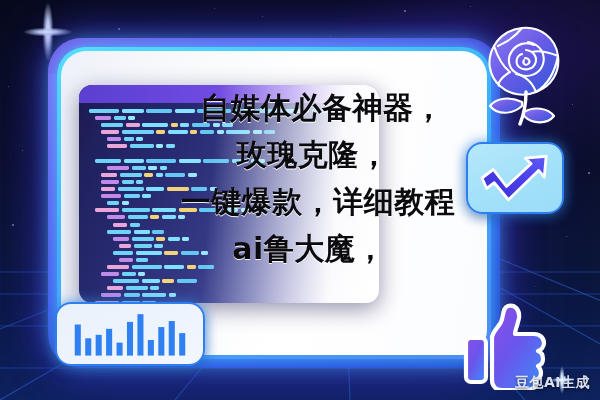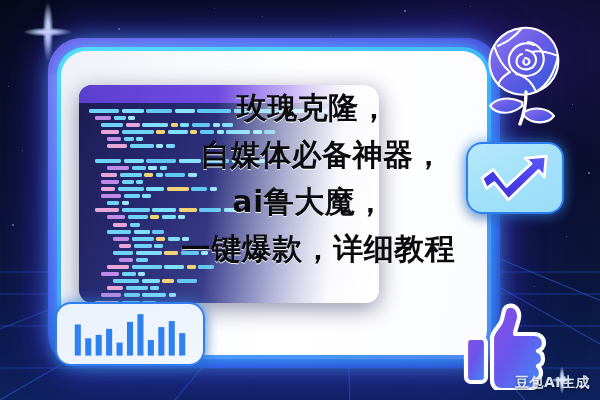--- a/index.html
+++ b/index.html
@@ -213,24 +213,24 @@
           <div class="code-line" style="padding-left: 28px;"><span class="tok" style="background: rgb(232, 167, 216); width: 16px;"></span><span class="tok" style="background: rgb(111, 211, 245); width: 22px;"></span><span class="tok" style="background: rgb(122, 217, 251); width: 9px;"></span></div>
           <div class="code-line" style="padding-left: 22px;"><span class="tok" style="background: rgb(192, 138, 232); width: 20px;"></span><span class="tok" style="background: rgb(111, 211, 245); width: 16px;"></span><span class="tok" style="background: rgb(127, 224, 255); width: 24px;"></span><span class="tok" style="background: rgb(155, 230, 255); width: 7px;"></span></div>
           <div class="code-line" style="padding-left: 16px;"><span class="tok" style="background: rgb(232, 167, 216); width: 24px;"></span><span class="tok" style="background: rgb(111, 211, 245); width: 18px;"></span><span class="tok" style="background: rgb(122, 217, 251); width: 14px;"></span></div>
         </div>
       <div id="code-fade"></div>
     </div>
 
   </div>
 
   <div id="headline">
+    <span class="hl l1">自媒体必备神器，</span>
     <span class="hl l2">玫瑰克隆，</span>
-    <span class="hl l1">自媒体必备神器，</span>
+    <span class="hl l4">一键爆款，详细教程</span>
     <span class="hl l3">ai鲁大魔，</span>
-    <span class="hl l4">一键爆款，详细教程</span>
   </div>
 
   <div id="rose">
     <svg viewBox="0 0 104 110">
       <defs>
         <linearGradient id="gRose" x1="0" y1="0" x2="1" y2="1">
           <stop offset="0%" stop-color="#8b7bf0"></stop>
           <stop offset="45%" stop-color="#6b5ce7"></stop>
           <stop offset="100%" stop-color="#2f57d8"></stop>
         </linearGradient>

